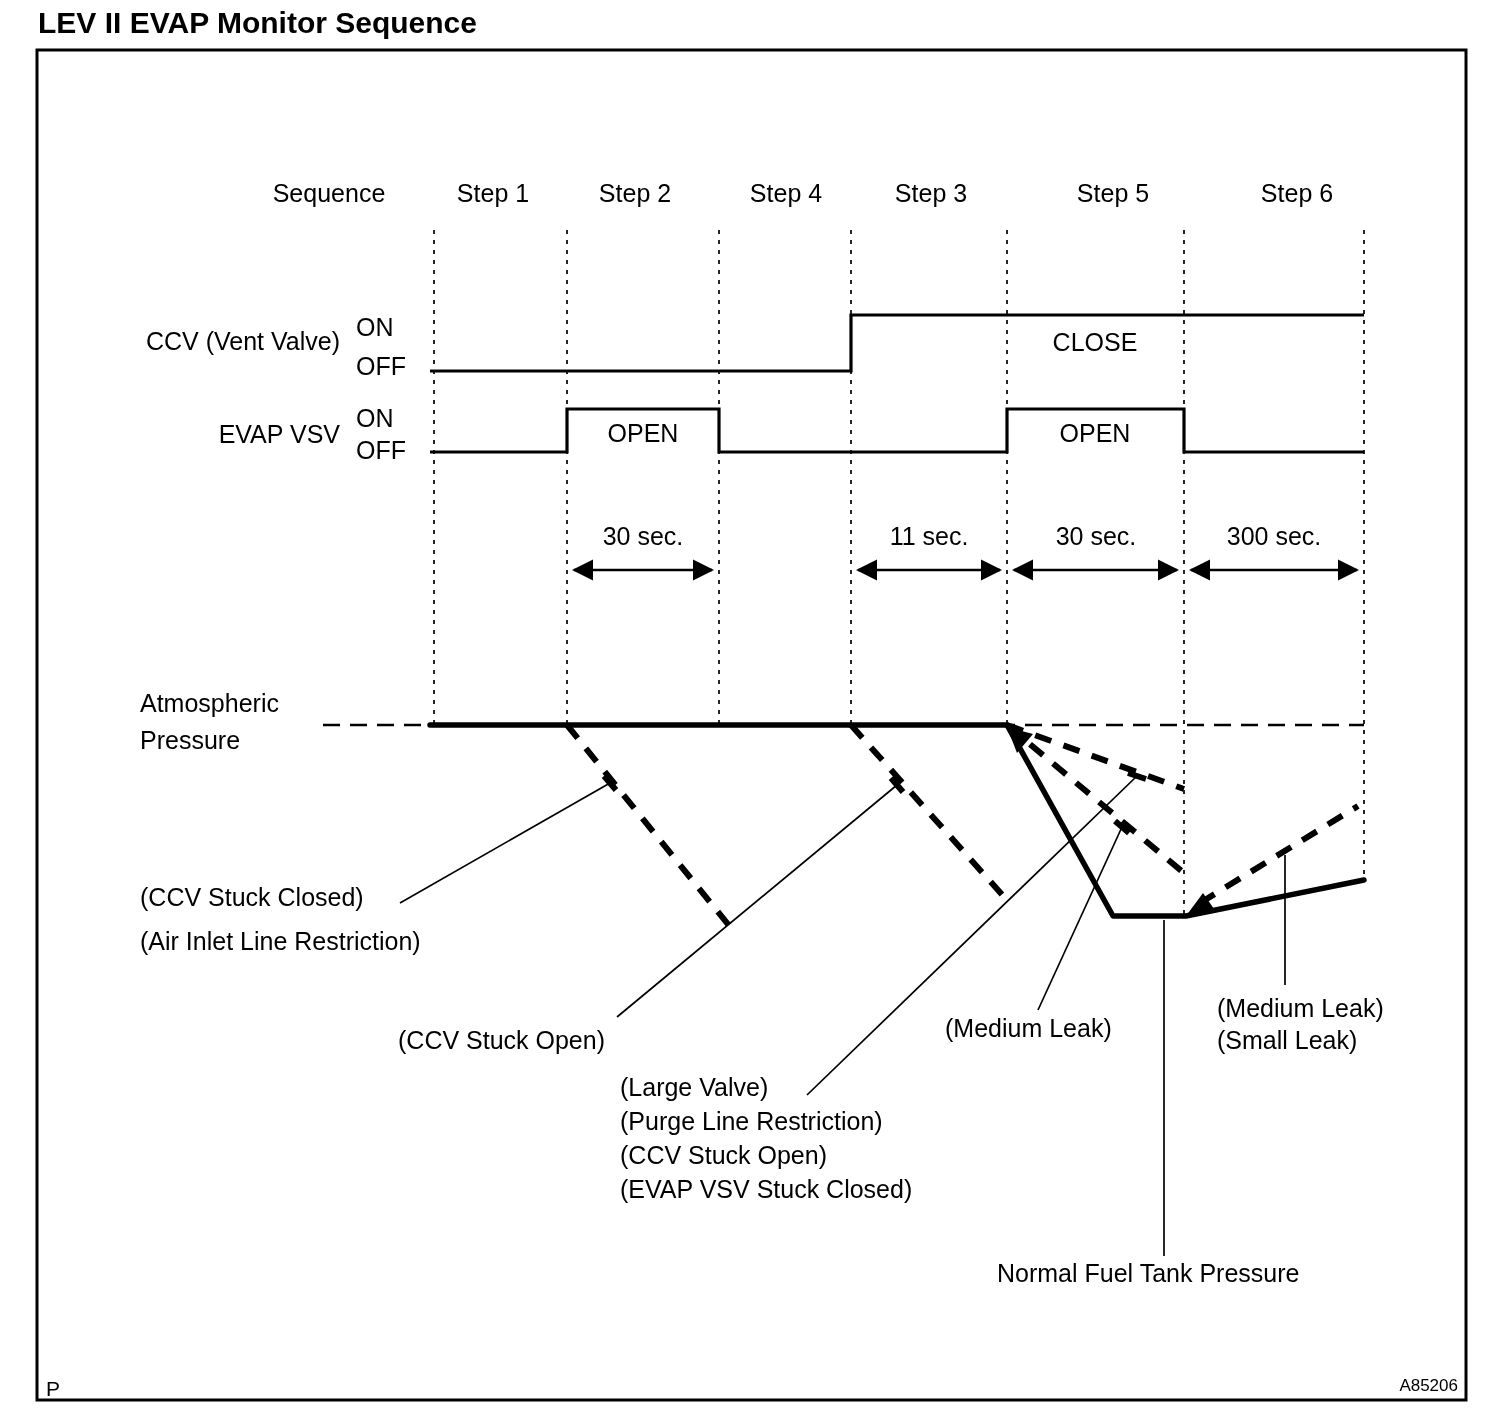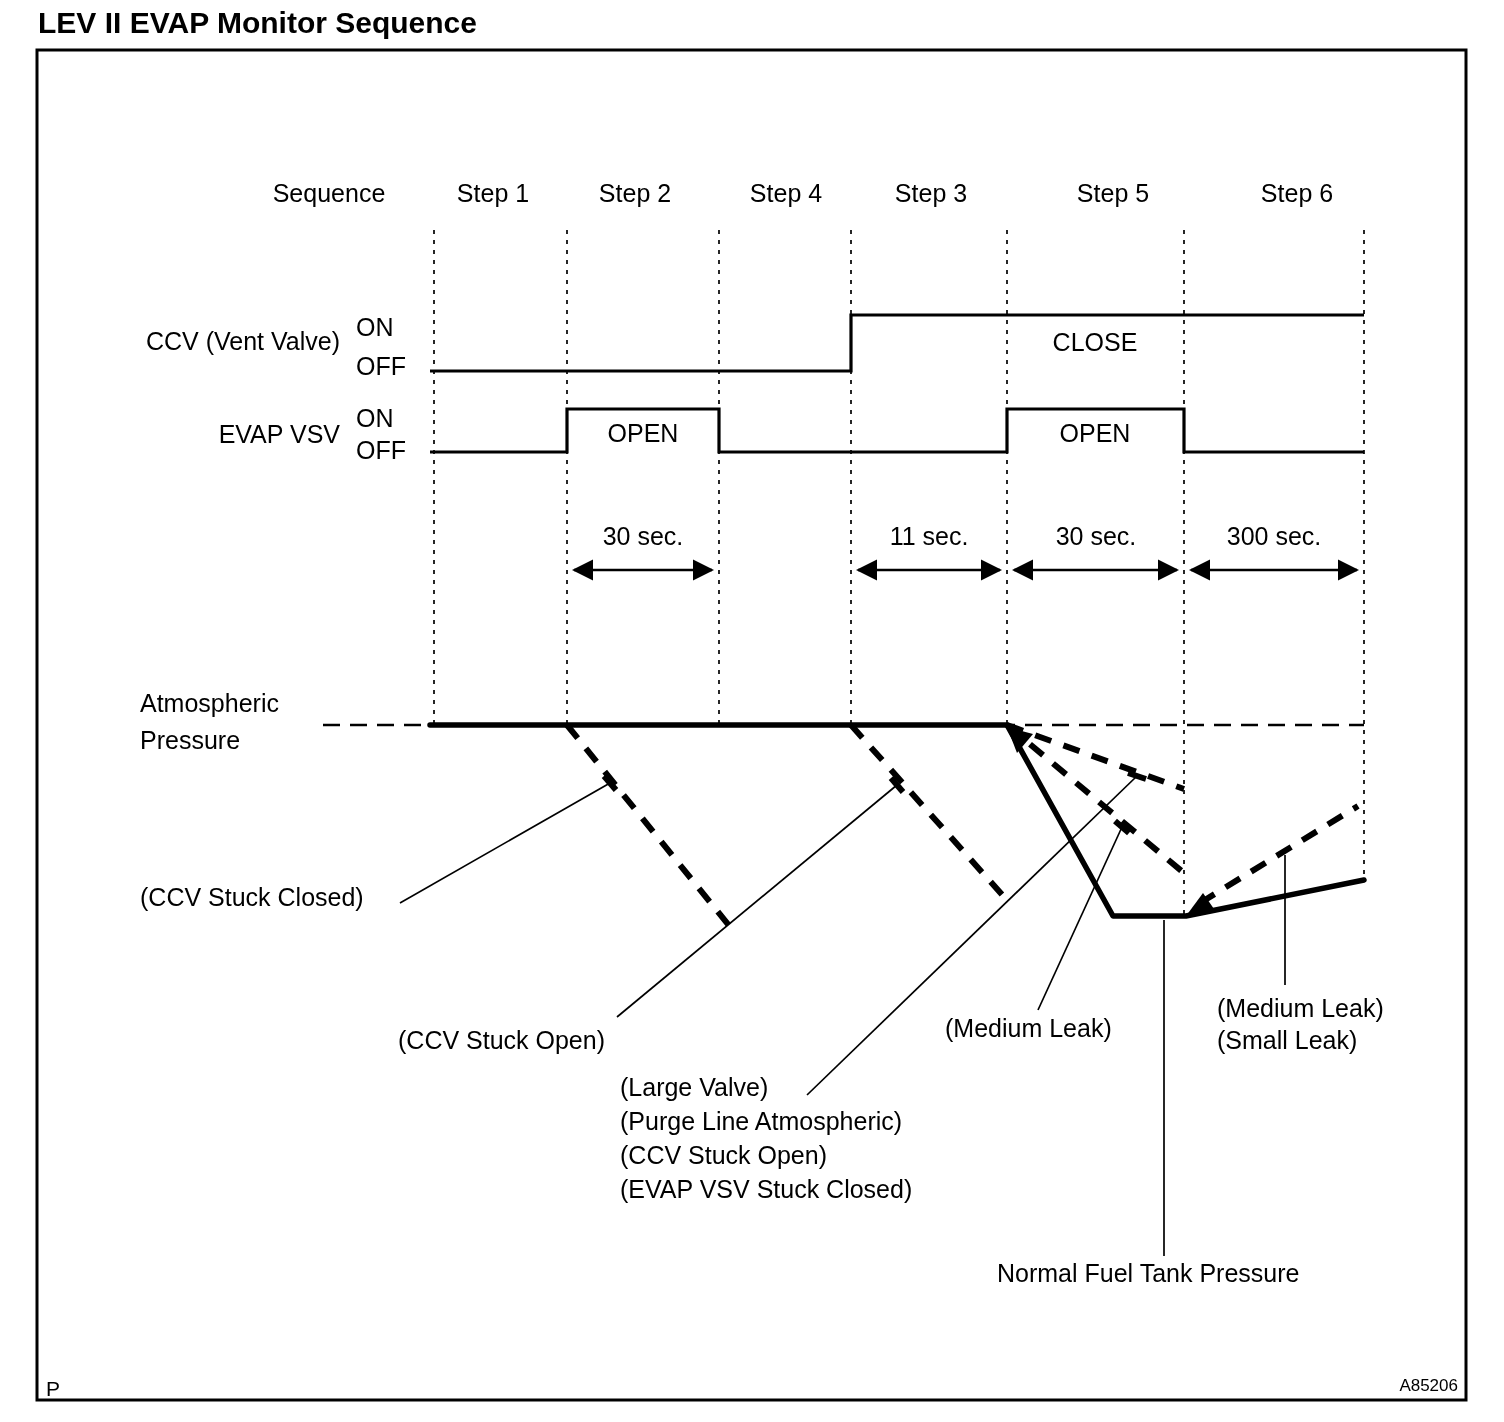--- a/index.html
+++ b/index.html
@@ -118,24 +118,25 @@
 
   <div class="lbl ctr" style="left:643px;top:536px">30 sec.</div>
   <div class="lbl ctr" style="left:929px;top:536px">11 sec.</div>
   <div class="lbl ctr" style="left:1096px;top:536px">30 sec.</div>
   <div class="lbl ctr" style="left:1274px;top:536px">300 sec.</div>
 
   <div class="lbl" style="left:140px;top:703px">Atmospheric</div>
   <div class="lbl" style="left:140px;top:740px">Pressure</div>
 
   <div class="lbl" style="left:140px;top:897px">(CCV Stuck Closed)</div>
+  <div class="lbl" style="left:140px;top:941px">(Air Inlet Line Restriction)</div>
   <div class="lbl" style="left:398px;top:1040px">(CCV Stuck Open)</div>
 
   <div class="lbl" style="left:620px;top:1087px">(Large Valve)</div>
-  <div class="lbl" style="left:620px;top:1121px">(Purge Line Atmospheric)</div>
+  <div class="lbl" style="left:620px;top:1121px">(Purge Line Restriction)</div>
   <div class="lbl" style="left:620px;top:1155px">(CCV Stuck Open)</div>
   <div class="lbl" style="left:620px;top:1189px">(EVAP VSV Stuck Closed)</div>
 
   <div class="lbl" style="left:945px;top:1028px">(Medium Leak)</div>
   <div class="lbl" style="left:1217px;top:1008px">(Medium Leak)</div>
   <div class="lbl" style="left:1217px;top:1040px">(Small Leak)</div>
 
   <div class="lbl" style="left:997px;top:1273px">Normal Fuel Tank Pressure</div>
 
   <div class="lbl pmark" style="left:46px;top:1389px">P</div>

